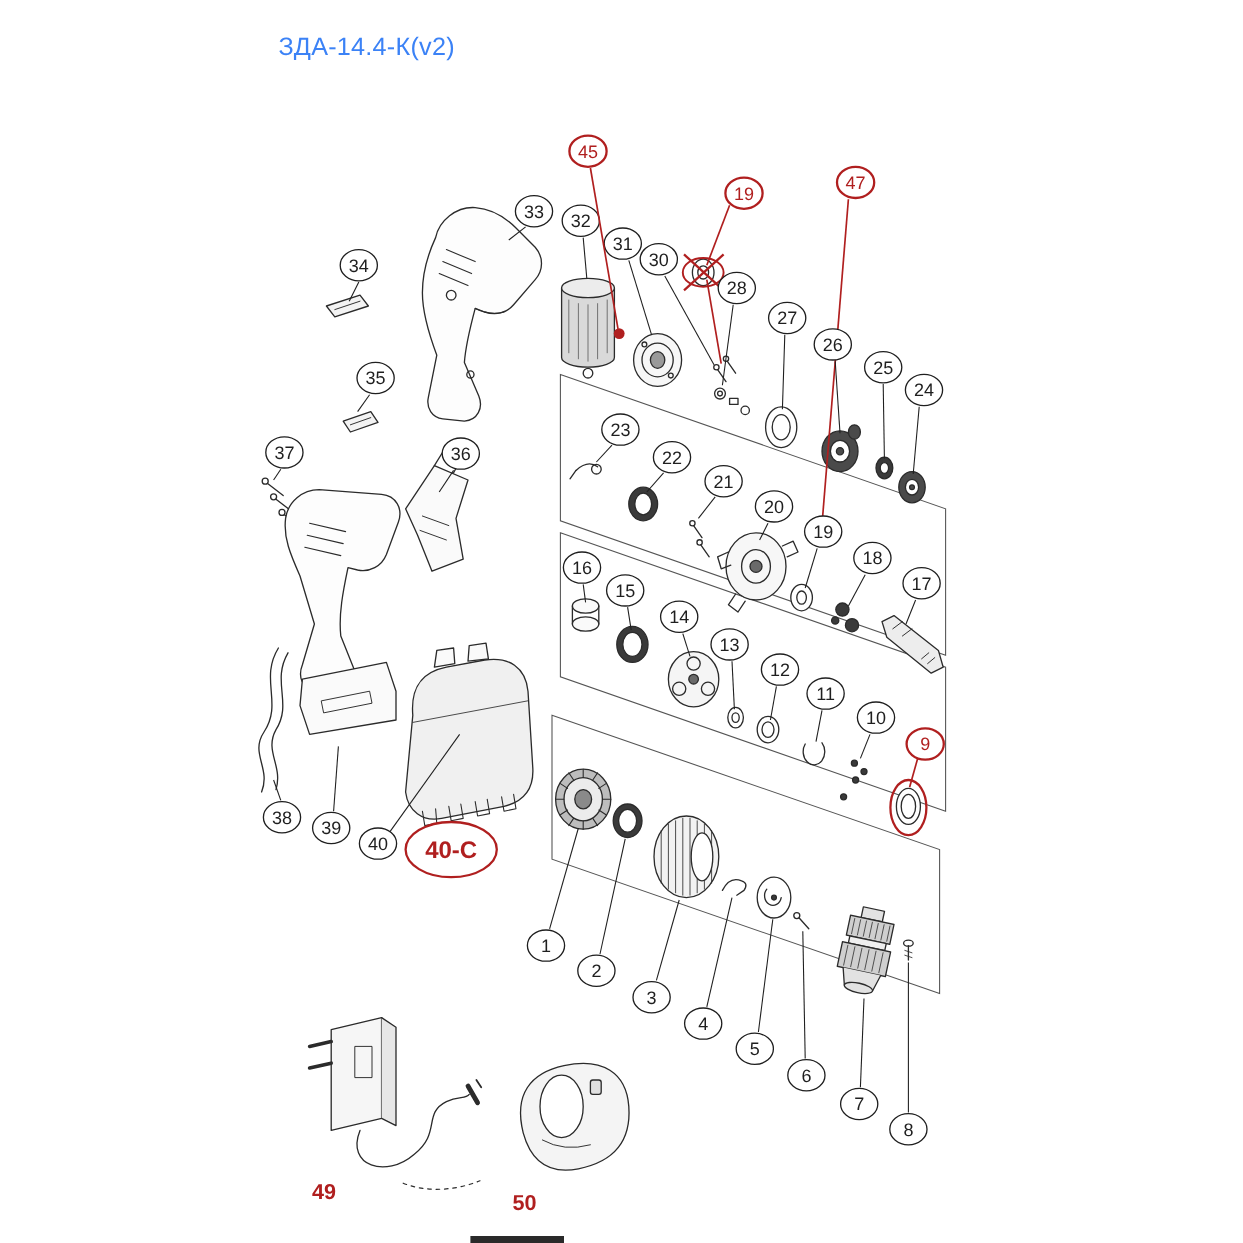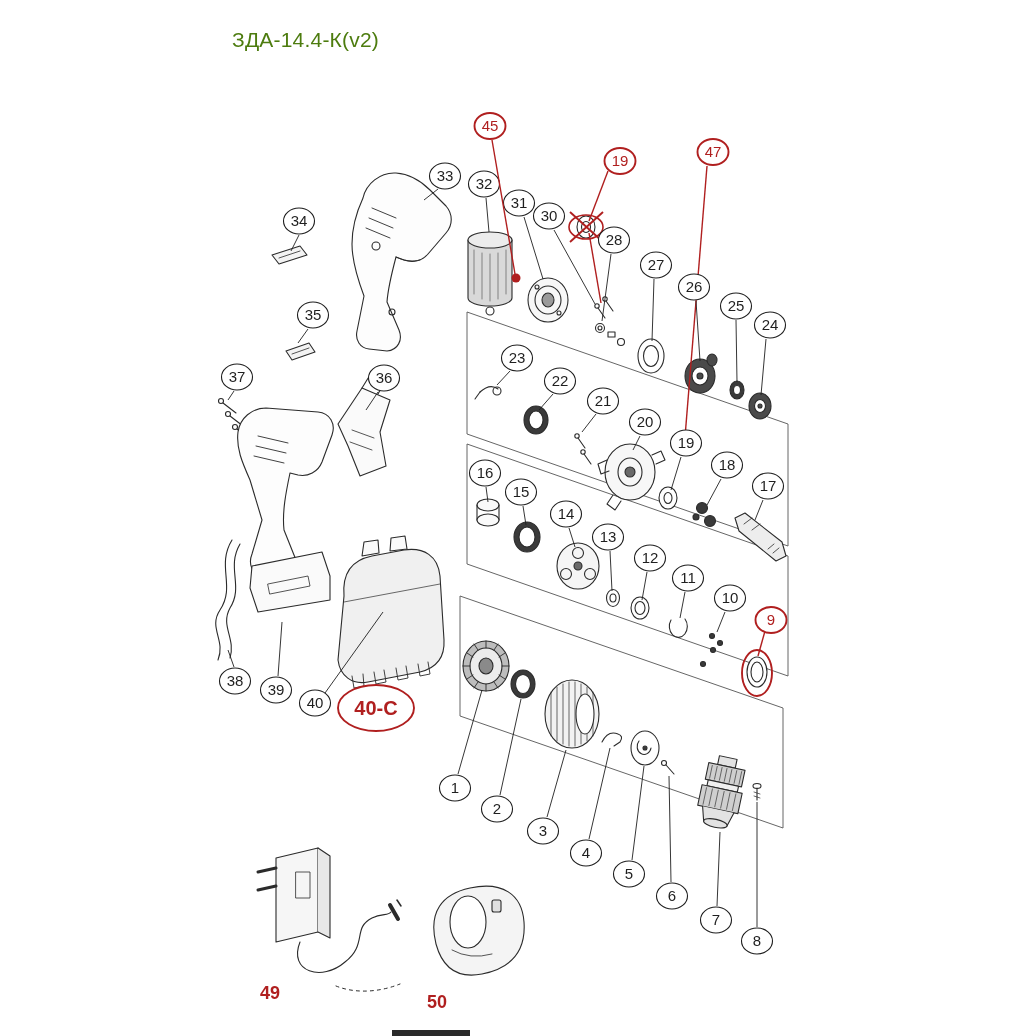--- a/index.html
+++ b/index.html
@@ -1,18 +1,18 @@
 <!DOCTYPE html>
 <html><head>
 <meta charset="utf-8">
 <style>
   html,body{margin:0;padding:0;background:#fff;}
   .stage{position:relative;width:1036px;height:1036px;background:#fff;overflow:hidden;
          font-family:"Liberation Sans", sans-serif;}
-  .title{position:absolute;left:232px;top:28px;font-size:21px;color:#4d7c0f;letter-spacing:.2px;}
+  .title{position:absolute;left:232px;top:28px;font-size:21px;color:#3b82f6;letter-spacing:.2px;}
   svg{position:absolute;left:0;top:0;}
   text{font-family:"Liberation Sans", sans-serif;}
 </style>
 </head>
 <body>
 
 <div class="stage">
   <div class="title">ЗДА-14.4-К(v2)</div>
 
   <svg width="1036" height="1036" viewBox="0 0 1036 1036">

